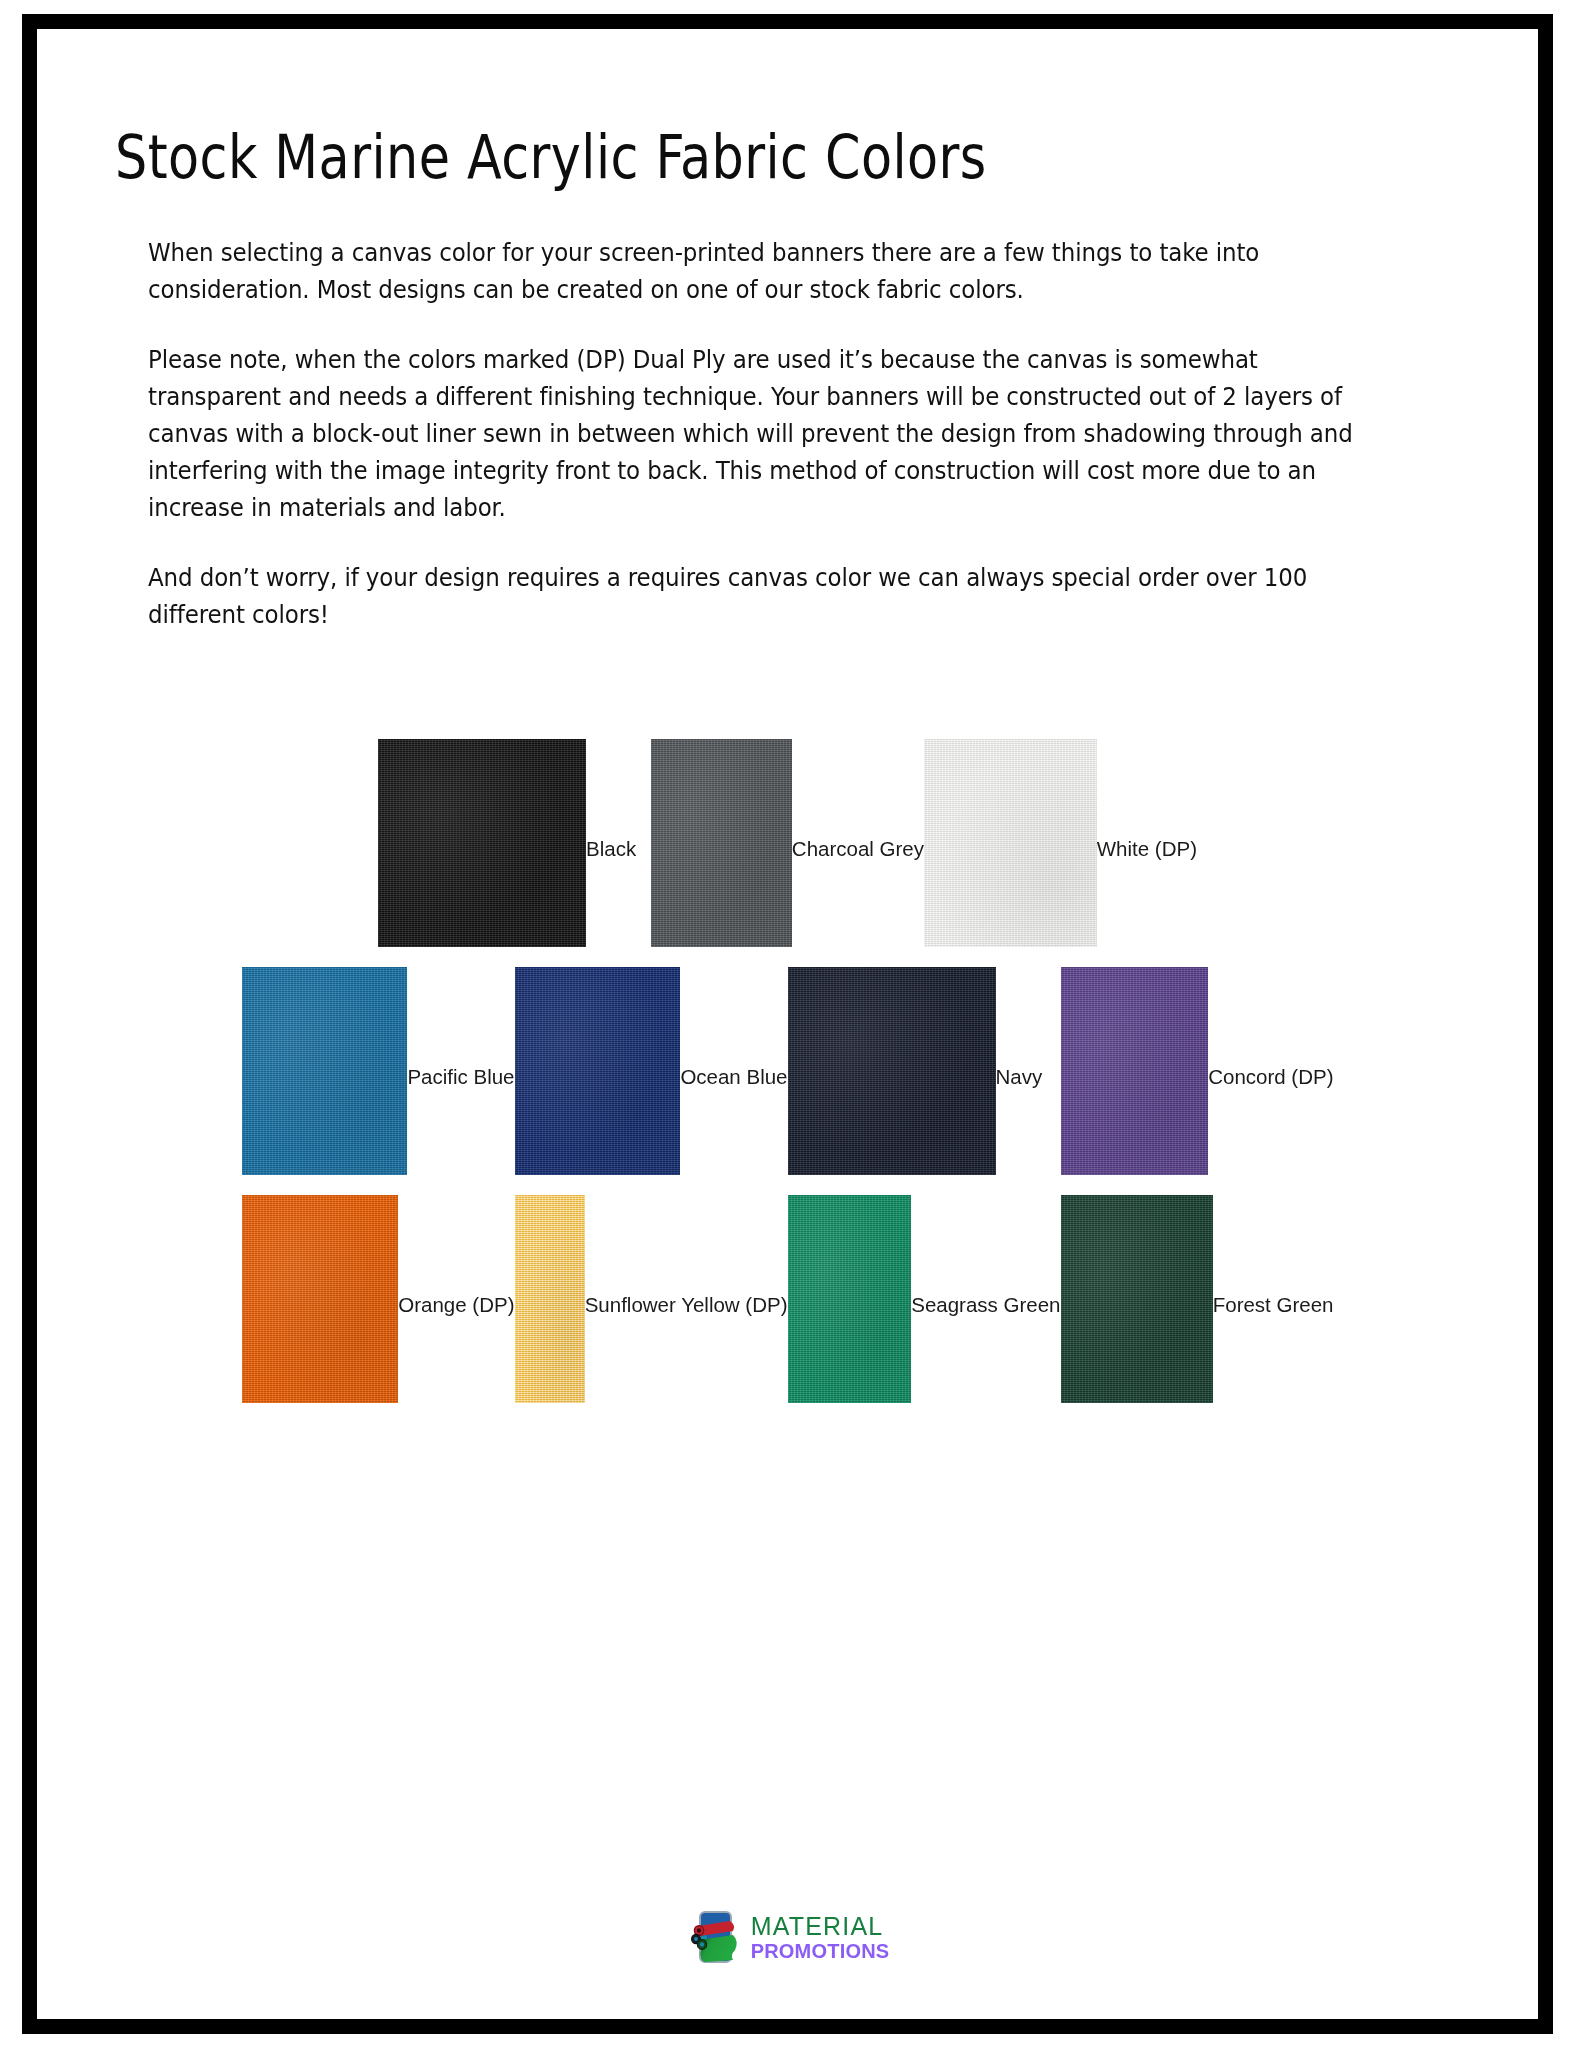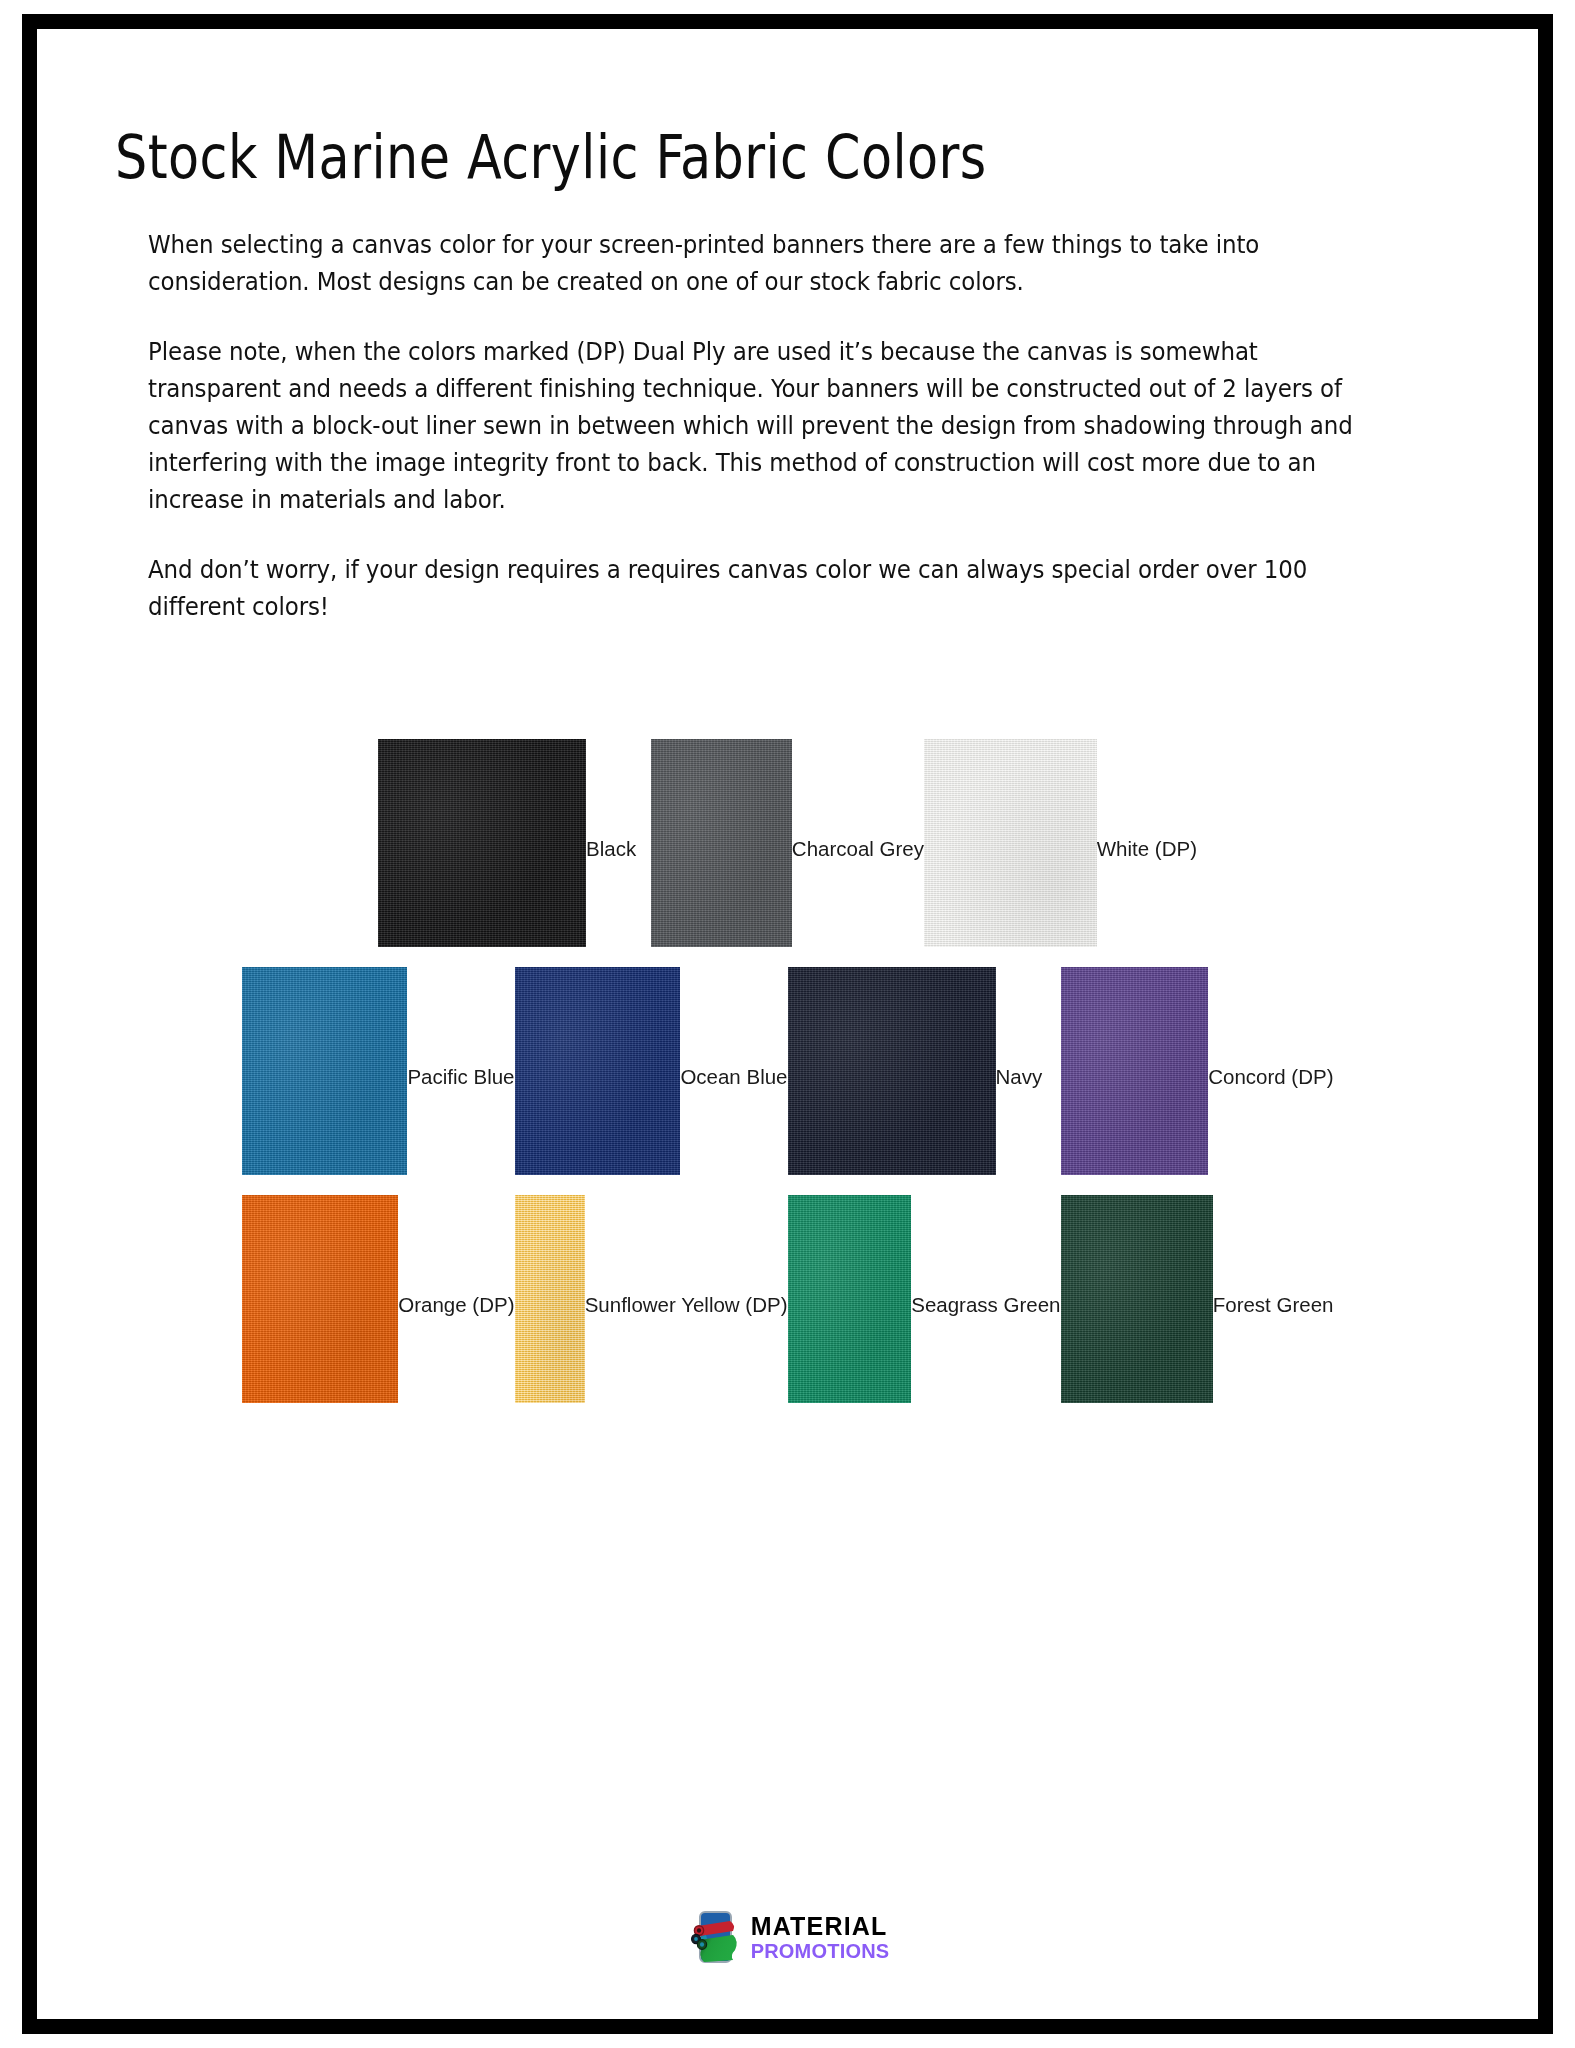--- a/index.html
+++ b/index.html
@@ -64,21 +64,21 @@
     left: 148px;
     top: 222px;
     width: 1245px;
     font-family: "DejaVu Sans Condensed", "Liberation Sans Narrow", "Liberation Sans", sans-serif;
     font-size: 25.5px;
     line-height: 37px;
     color: #121212;
     letter-spacing: -0.1px;
   }
   .body-copy p {
-    margin: 0 0 33px 0;
+    margin: 8px 0 33px 0;
   }
   .body-copy p:last-child { margin-bottom: 0; }
 
   
   .swatch-area {
     position: absolute;
     left: 0;
     top: 735px;
     width: 1575px;
   }
@@ -174,22 +174,22 @@
   }
   .logo-text {
     display: flex;
     flex-direction: column;
     line-height: 1;
   }
   .logo-text .line1 {
     font-family: "Liberation Sans", sans-serif;
     font-size: 25px;
     letter-spacing: 1.2px;
-    color: #000000;
-    font-weight: 700;
+    color: #15803d;
+    font-weight: 400;
   }
   .logo-text .line2 {
     font-family: "Liberation Sans", sans-serif;
     font-size: 20px;
     letter-spacing: 0.2px;
     color: #8b5cf6;
     font-weight: 700;
     margin-top: 2px;
   }
 </style>

